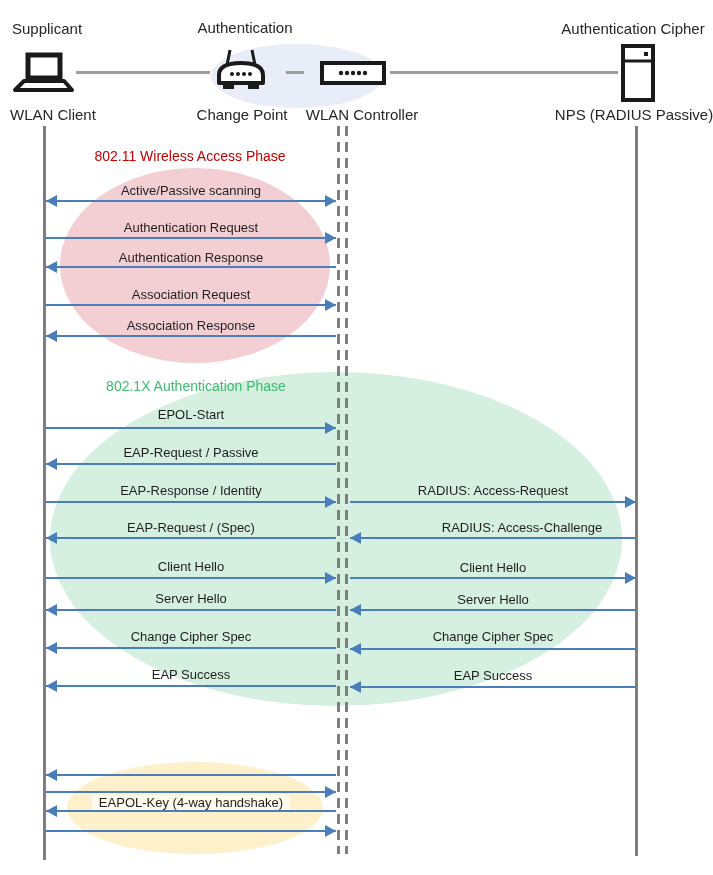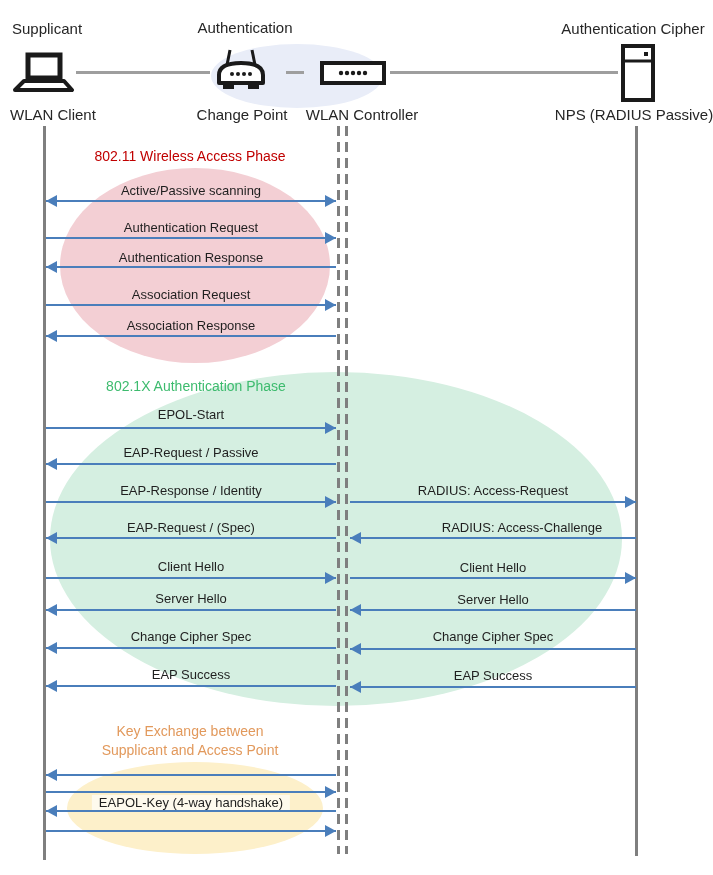--- a/index.html
+++ b/index.html
@@ -88,24 +88,20 @@
     <rect x="24" y="8" width="4" height="4" fill="#1a1a1a"></rect>
   </svg>
 
   <div class="actor-label" style="left:10px;top:106px;">WLAN Client</div>
   <div class="actor-label centered" style="left:242px;top:106px;">Change Point</div>
   <div class="actor-label centered" style="left:362px;top:106px;">WLAN Controller</div>
   <div class="actor-label centered" style="left:634px;top:106px;">NPS (RADIUS Passive)</div>
 
   <div class="phase-title" style="left: 190px; top: 147px; color: rgb(192, 0, 0);">802.11 Wireless Access Phase</div>
   <div class="phase-title" style="left: 196px; top: 377px; color: rgb(61, 187, 110);">802.1X Authentication Phase</div>
-  <div class="phase-title" style="left: 190px; top: 722px; color: rgb(226, 153, 92);">
-    <span>Key Exchange between</span><br>
-    <span>Supplicant and Access Point</span>
-  </div>
 
   <div id="messages">
       <div class="msg-label" style="left: 191px; top: 183px;">Active/Passive scanning</div>
       <div class="msg-line" style="left: 46px; width: 290px; top: 200px;"></div>
       <div class="head head-right" style="left: 325px; top: 195px;"></div>
       <div class="head head-left" style="left: 46px; top: 195px;"></div>
       <div class="msg-label" style="left: 191px; top: 220px;">Authentication Request</div>
       <div class="msg-line" style="left: 46px; width: 290px; top: 237px;"></div>
       <div class="head head-right" style="left: 325px; top: 232px;"></div>
       <div class="msg-label" style="left: 191px; top: 250px;">Authentication Response</div>

